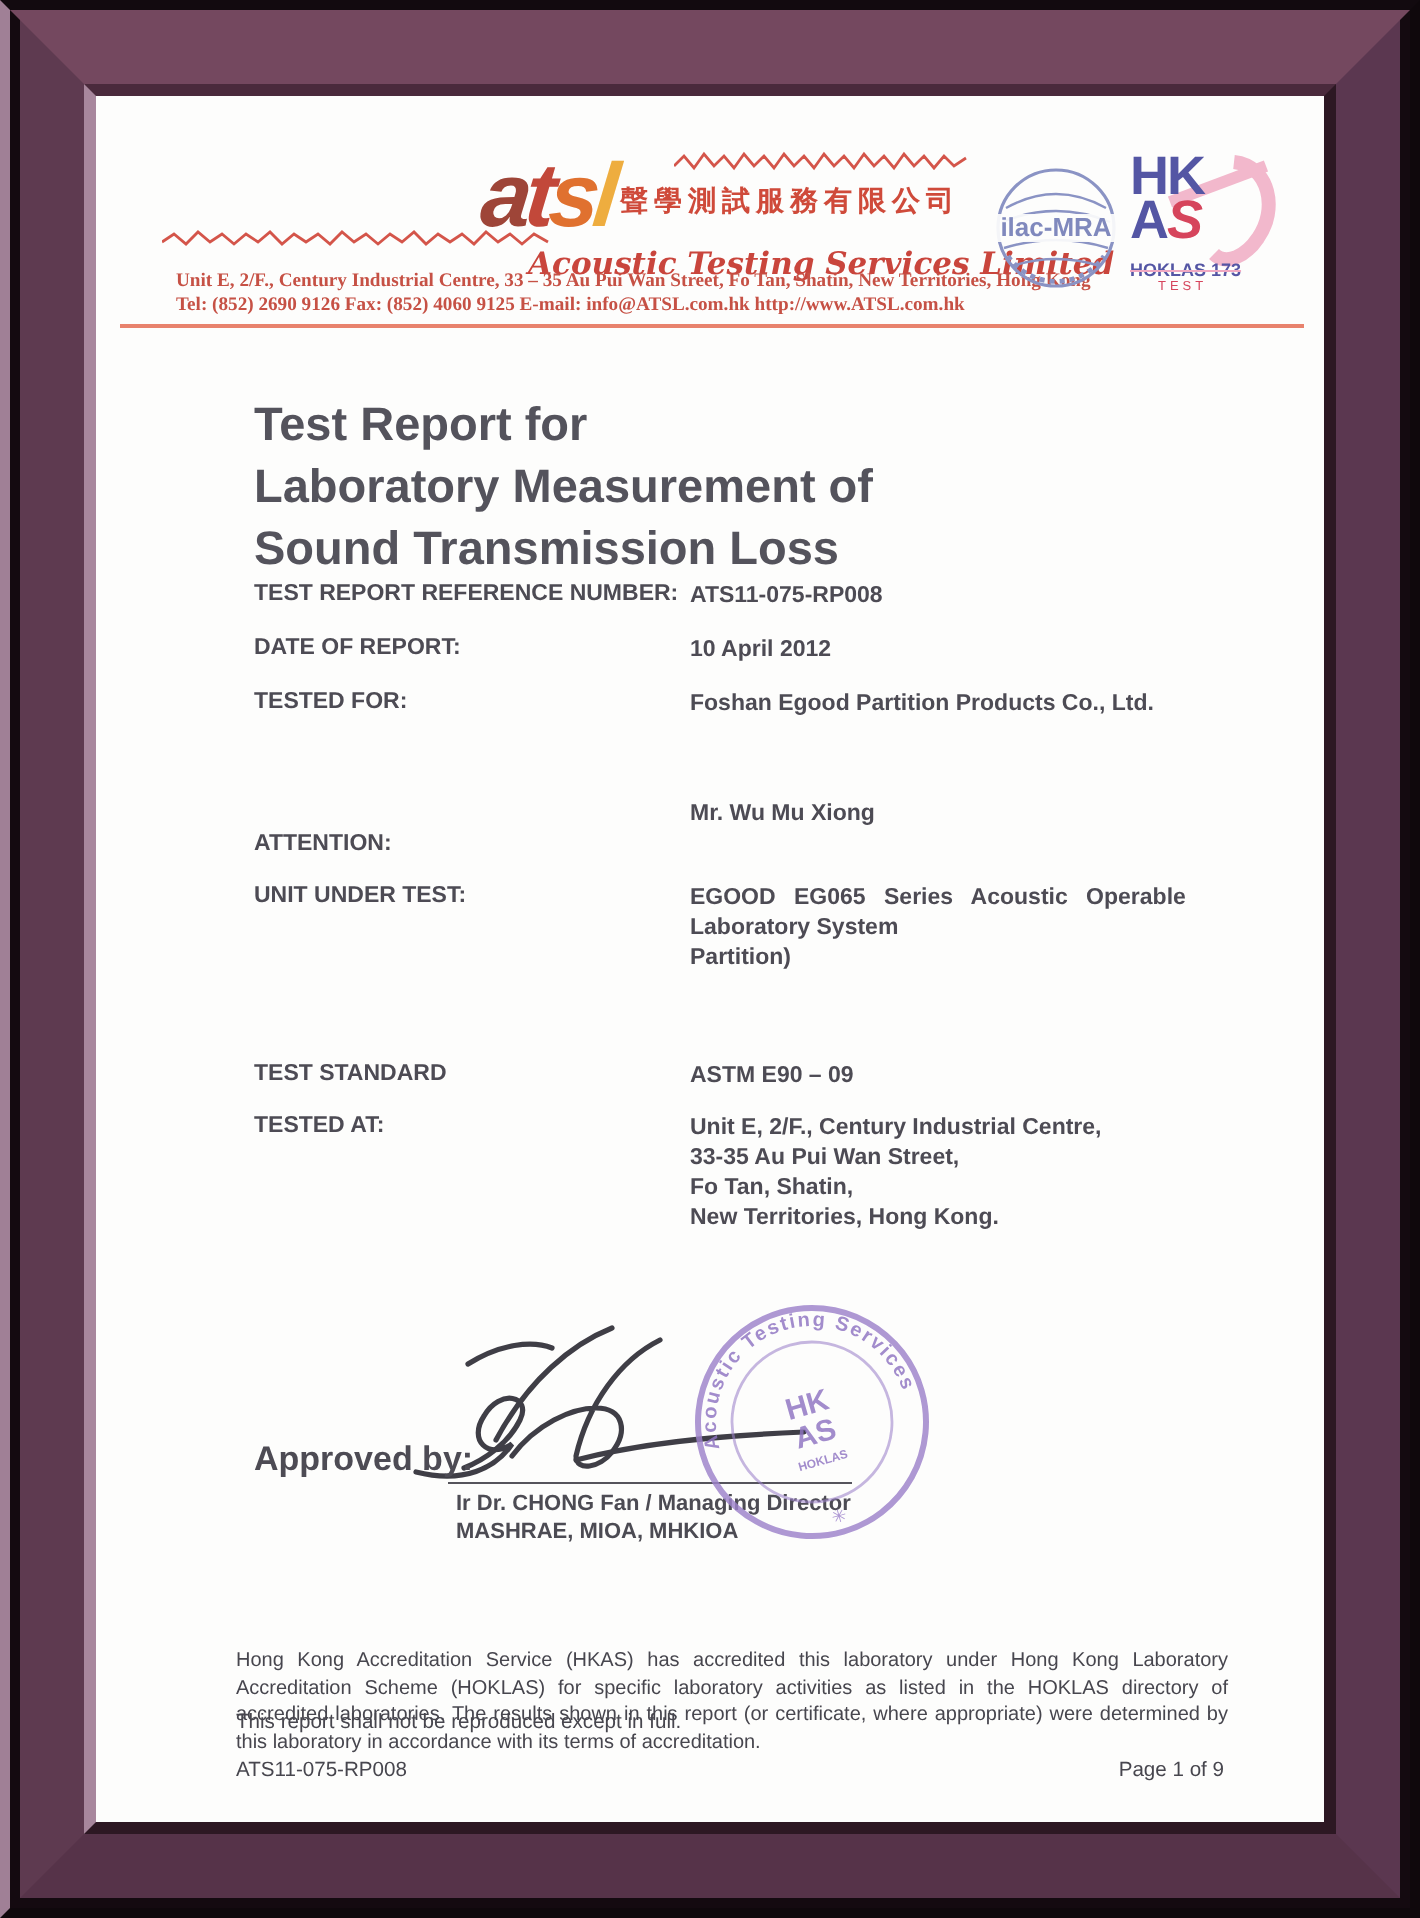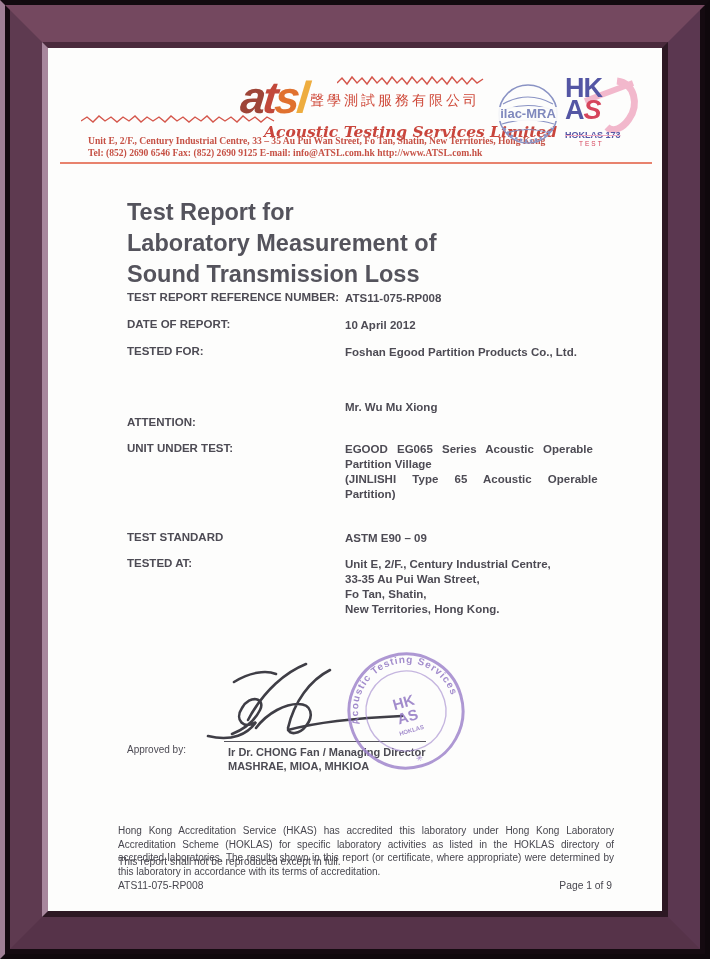--- a/index.html
+++ b/index.html
@@ -18,21 +18,21 @@
 
   
   .paper{position:absolute;inset:0;background:#fdfdfc;color:#504e57;}
   .abs{position:absolute;}
 
   
   .atsl{left:193px;top:27px;font-size:45px;font-weight:bold;font-style:italic;
     letter-spacing:-3px;transform:skewX(-6deg);line-height:1;}
   .atsl .c1{color:#9e4538}.atsl .c2{color:#c2483a}.atsl .c3{color:#e0712f}
   .atsl .c4{color:#eead3f;font-weight:900;}
-  .cjk{left:262px;top:44px;font-size:14px;font-weight:normal;color:#cf4a3a;
+  .cjk{left:262px;top:44px;font-size:14px;font-weight:bold;color:#cf4a3a;
     letter-spacing:3px;font-family:"DejaVu Sans",sans-serif;}
   .script{left:216px;top:74px;font-size:15.5px;font-style:italic;font-weight:bold;
     color:#c9453c;font-family:"DejaVu Serif",serif;}
   .addr{left:40px;font-size:9.6px;color:#c65145;font-weight:bold;
     font-family:"Liberation Serif",serif;white-space:nowrap;}
   .rule{left:12px;right:10px;top:114px;height:2px;background:#e8826d;}
   .wave{stroke:#d4554a;stroke-width:1.4;fill:none;}
 
   .ilac{left:448px;top:30px;}
   .hkas{left:517px;top:29px;width:78px;}
@@ -49,21 +49,21 @@
     line-height:31px;}
 
   
   .flabel{position:absolute;left:79px;font-size:11.5px;font-weight:bold;color:#4d4b54;
     white-space:nowrap;}
   .fvalue{position:absolute;left:297px;font-size:11.5px;font-weight:bold;color:#4d4b54;
     line-height:15px;white-space:nowrap;}
   .ws1{word-spacing:3px;} .ws2{word-spacing:6px;} .ws3{word-spacing:13px;}
 
   
-  .approved{left:79px;top:696px;font-size:10px;font-weight:400;color:#4d4b54;}
+  .approved{left:79px;top:672px;font-size:17px;font-weight:700;color:#4d4b54;}
   .sigline{left:176px;top:693px;width:202px;border-bottom:1.6px solid #55545c;}
   .signame{left:180px;top:697px;font-size:11px;font-weight:700;color:#4c4b53;
     line-height:14px;white-space:nowrap;}
   .sig{left:150px;top:606px;}
   .sig path{stroke:#3f3e46;stroke-width:2.6;fill:none;stroke-linecap:round;}
   .stamp{left:296px;top:601px;transform:rotate(-16deg);opacity:.82;}
 
   
   .fpara{left:70px;top:747px;width:496px;font-size:10px;line-height:13.6px;
     color:#47464e;text-align:justify;margin-top:29px;}
@@ -90,21 +90,21 @@
       </div>
 
       <svg class="abs" style="left:289px;top:26px" width="147" height="14" viewBox="0 0 147 14">
         <polyline class="wave" points="0,9 5,4 10,10 15,3 20,9 25,4 30,10 35,3 40,9 45,4 50,10 55,3 60,9 65,4 70,10 75,3 80,9 85,4 90,10 95,3 100,9 105,4 110,10 115,3 120,9 125,4 130,10 135,4 140,9 146,5"></polyline>
       </svg>
 
       <div class="abs cjk">聲學測試服務有限公司</div>
       <div class="abs script">Acoustic Testing Services Limited</div>
 
       <div class="abs addr" style="top:87px">Unit E, 2/F., Century Industrial Centre, 33 – 35 Au Pui Wan Street, Fo Tan, Shatin, New Territories, Hong Kong</div>
-      <div class="abs addr" style="top:99px">Tel: (852) 2690 6546     Fax: (852) 2690 9125     E-mail: info@ATSL.com.hk     http://www.ATSL.com.hk</div>
+      <div class="abs addr" style="top:99px">Tel: (852) 2690 9126     Fax: (852) 4060 9125     E-mail: info@ATSL.com.hk     http://www.ATSL.com.hk</div>
 
       <svg class="abs ilac" width="64" height="74" viewBox="0 0 64 74">
         <circle cx="32" cy="36" r="29" fill="none" stroke="#8a93c4" stroke-width="1.6"></circle>
         <path d="M7,26 Q32,12 57,26" fill="none" stroke="#8a93c4" stroke-width="1.2"></path>
         <path d="M5,33 Q32,22 59,33" fill="none" stroke="#8a93c4" stroke-width="1.2"></path>
         <path d="M6,46 Q32,38 58,46" fill="none" stroke="#8a93c4" stroke-width="1.2"></path>
         <path d="M10,55 Q32,48 54,55" fill="none" stroke="#8a93c4" stroke-width="1.2"></path>
         <path d="M8,50 A29,29 0 0 0 56,50" fill="none" stroke="#8a93c4" stroke-width="2.4" stroke-dasharray="2.5,2.5"></path>
         <rect x="0" y="29" width="64" height="14" fill="#fdfdfc" opacity="0.92"></rect>
         <text x="32" y="40" text-anchor="middle" font-size="13" font-weight="bold" fill="#8089bd">ilac-MRA</text>
@@ -138,22 +138,21 @@
       <div class="flabel" style="top:297px">TESTED FOR:</div>
       <div class="fvalue" style="top:297px">Foshan Egood Partition Products Co., Ltd.</div>
 
 
       <div class="flabel" style="top:368px">ATTENTION:</div>
       <div class="fvalue" style="top:352px">Mr. Wu Mu Xiong</div>
 
       <div class="flabel" style="top:394px">UNIT UNDER TEST:</div>
       <div class="fvalue" style="top:394px">
         <div class="ws2">EGOOD EG065 Series Acoustic Operable</div>
-        <div>Partition Village</div>
-        <div class="ws3">(JINLISHI Type 65 Acoustic Operable</div>
+        <div>Laboratory System</div>
         <div>Partition)</div>
       </div>
 
       <div class="flabel" style="top:483px">TEST STANDARD</div>
       <div class="fvalue" style="top:483px">ASTM E90 – 09</div>
 
       <div class="flabel" style="top:509px">TESTED AT:</div>
       <div class="fvalue" style="top:509px">
         <div>Unit E, 2/F., Century Industrial Centre,</div>
         <div>33-35 Au Pui Wan Street,</div>

